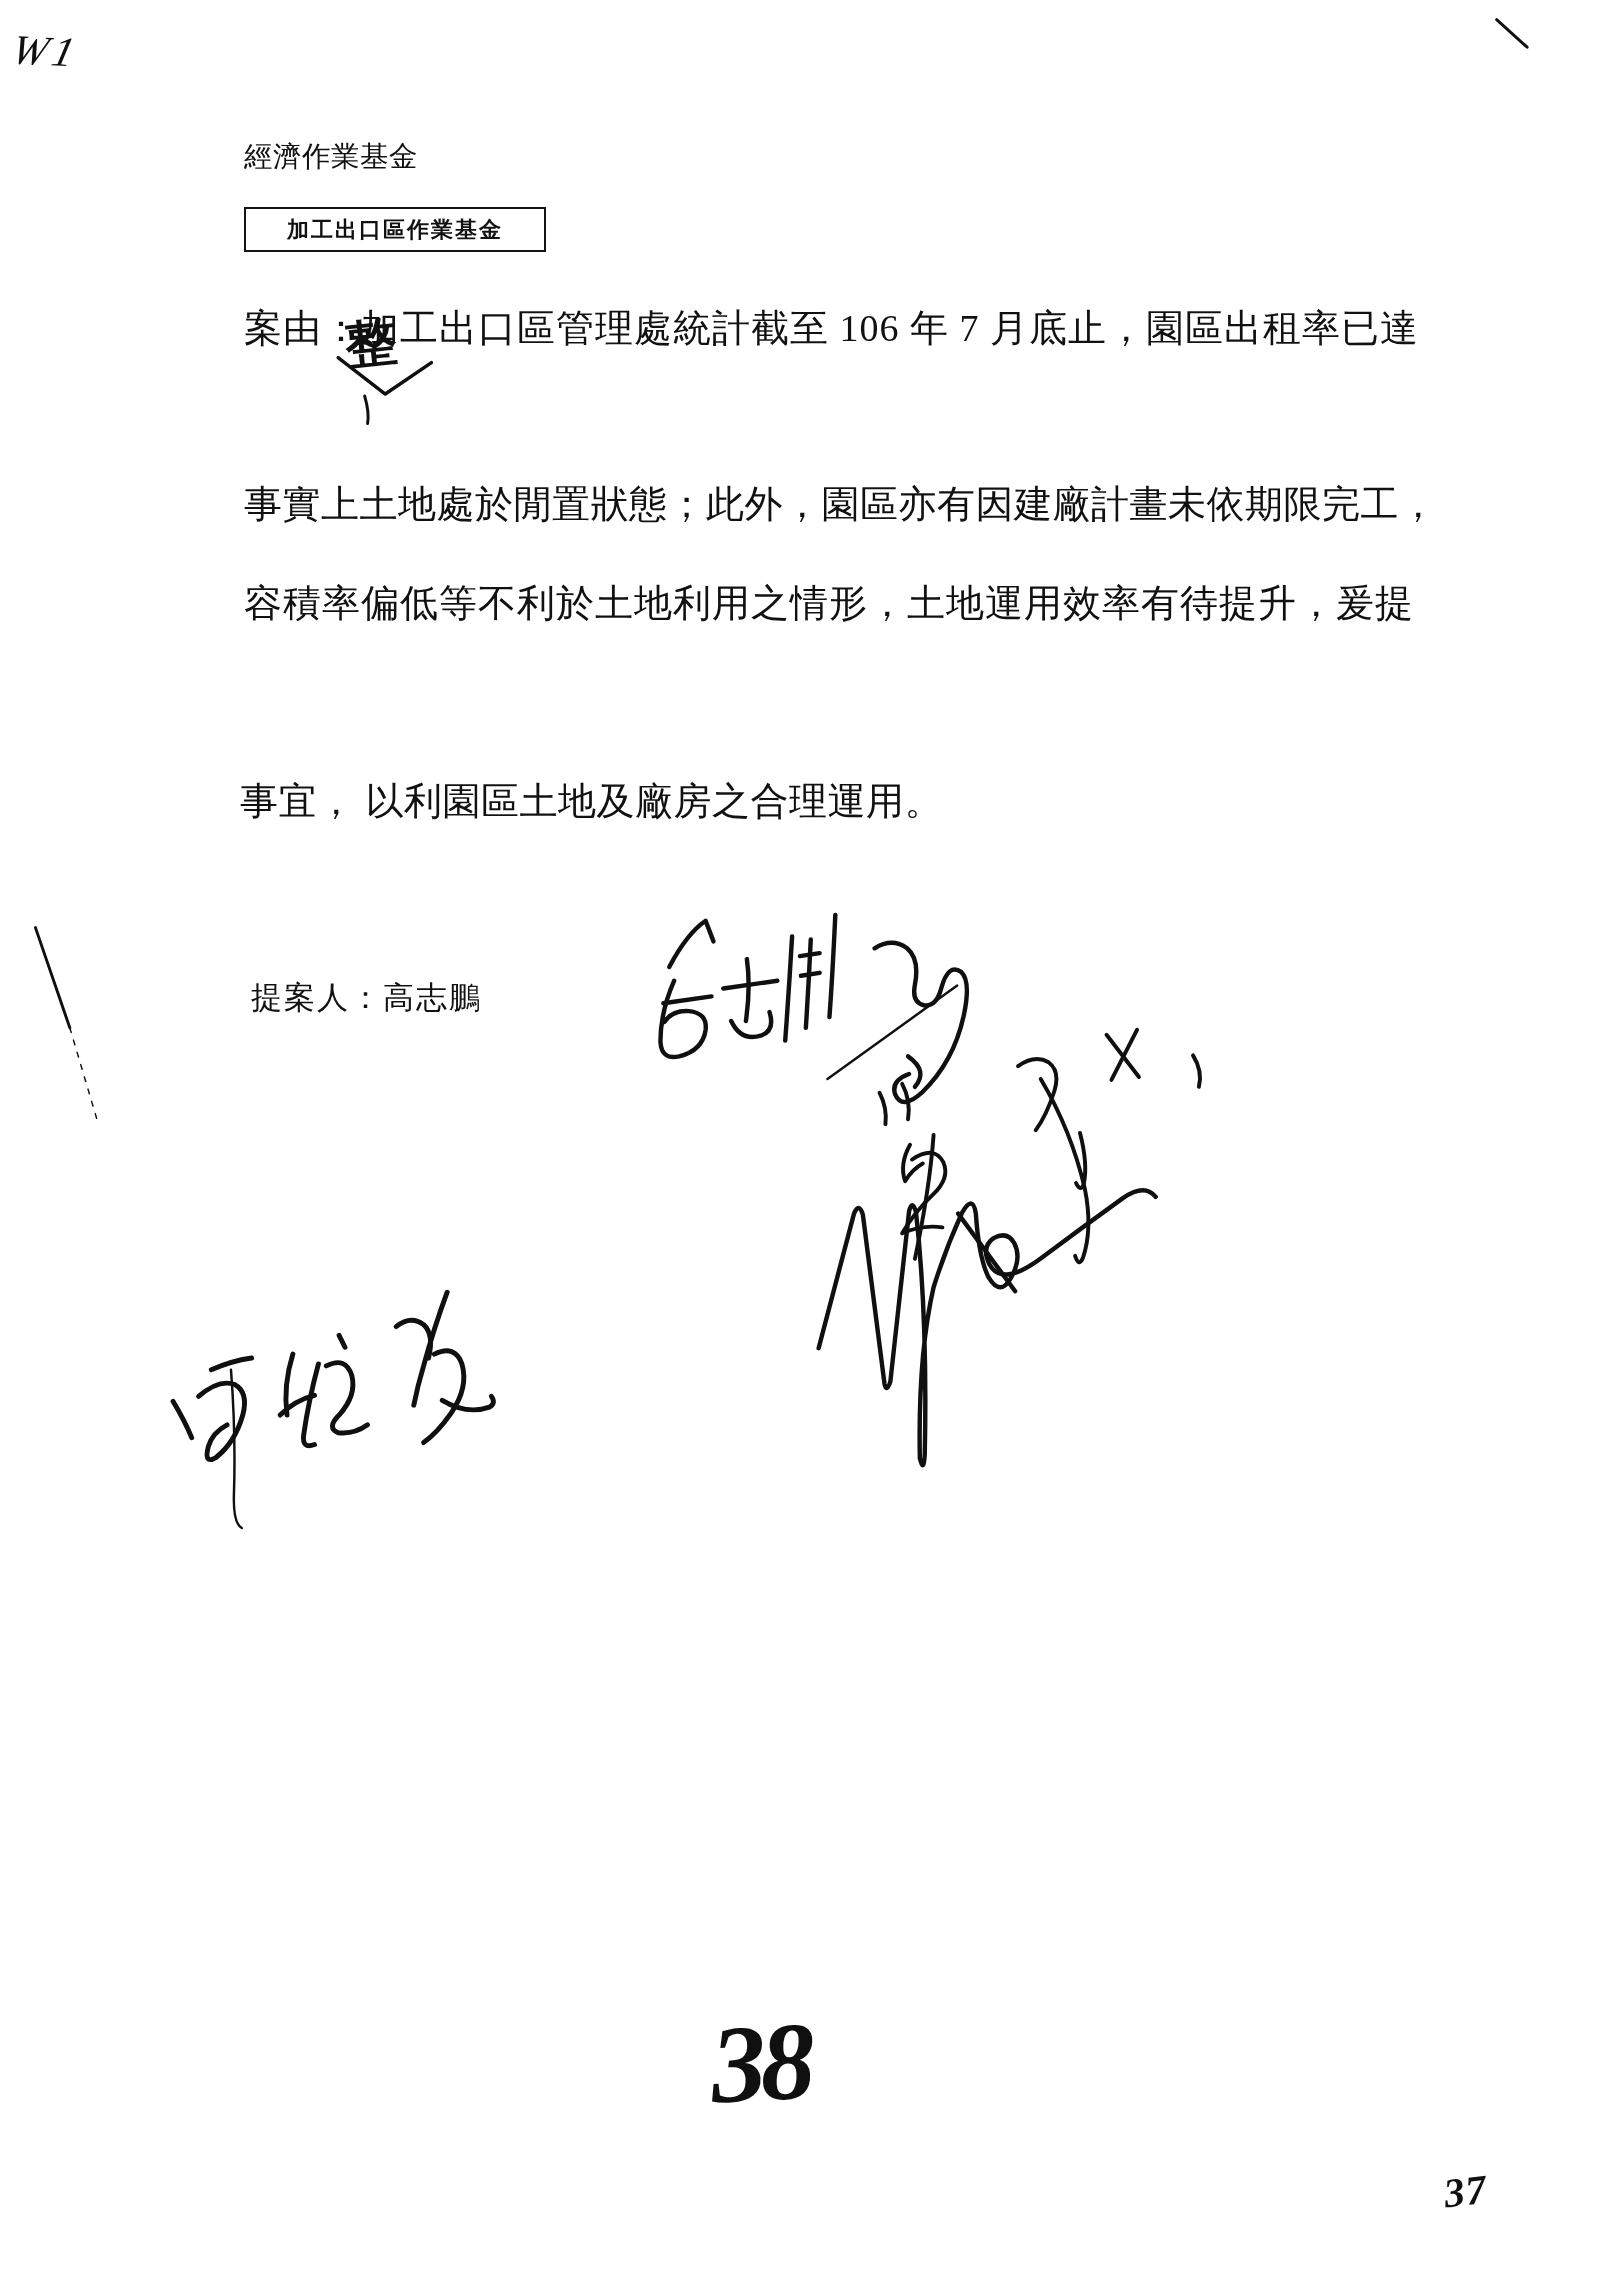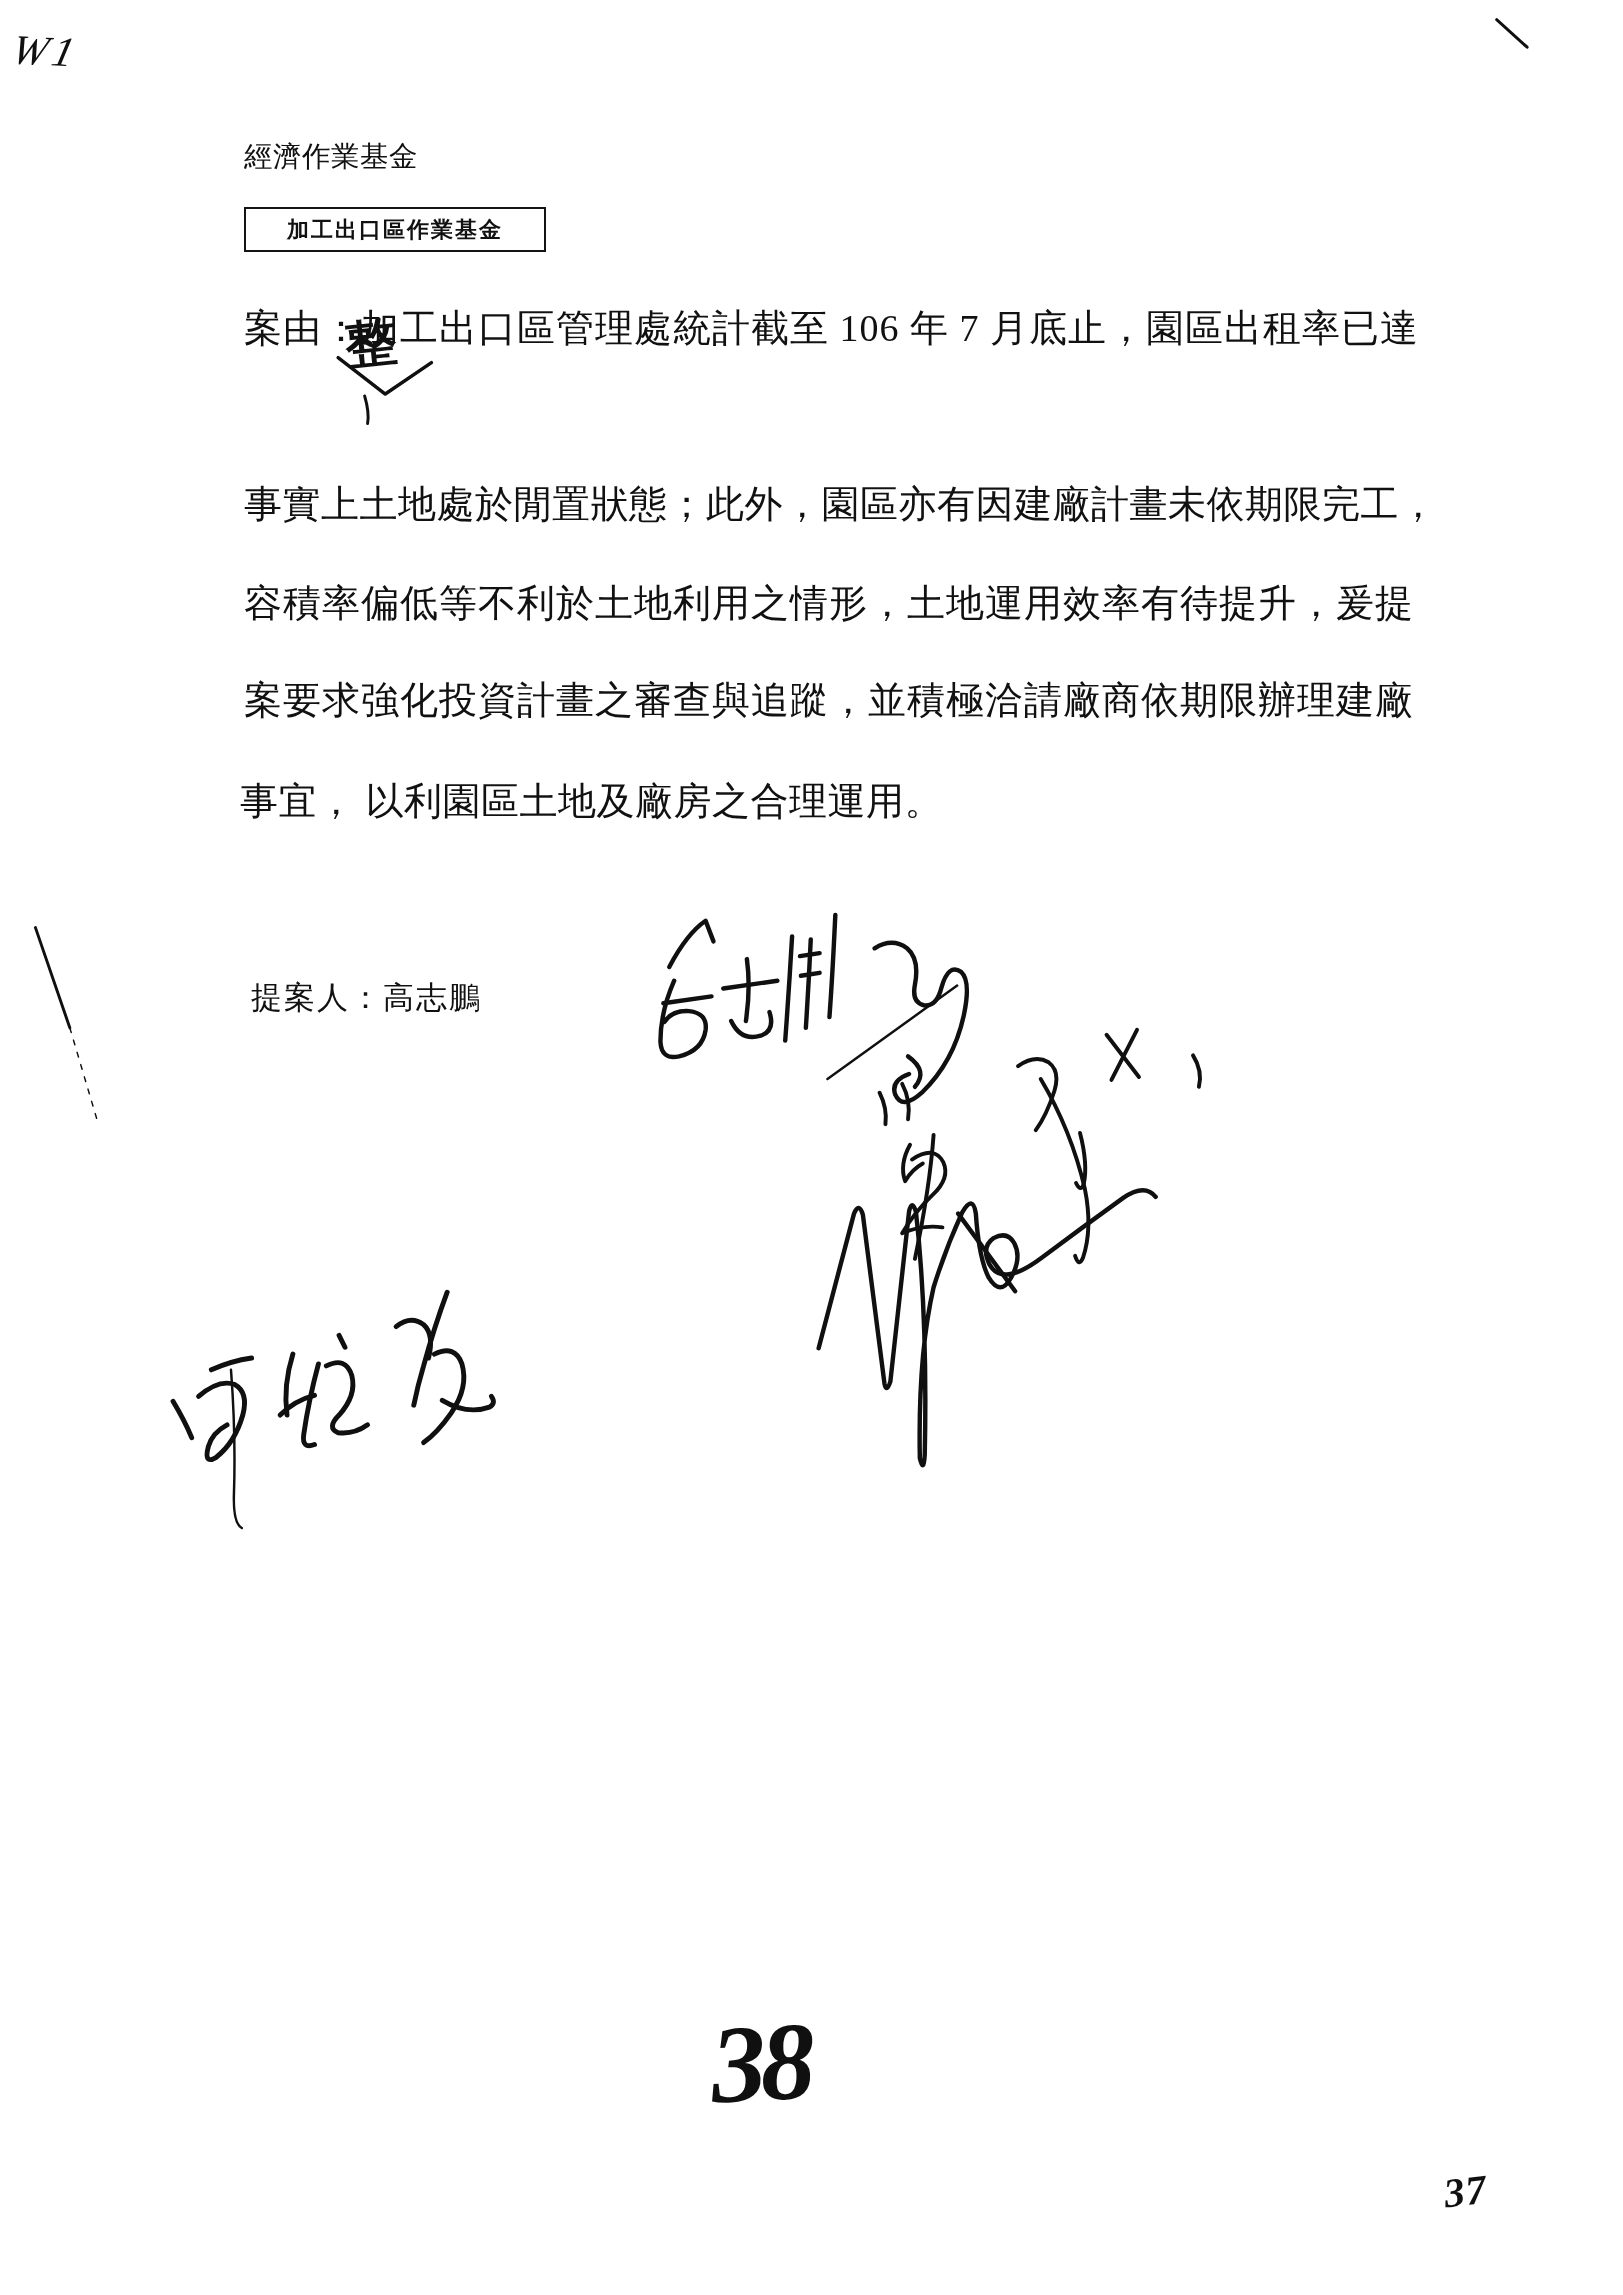--- a/index.html
+++ b/index.html
@@ -46,21 +46,20 @@
 
   <div class="abs dept">經濟作業基金</div>
 
   <div class="abs titlebox">
     <span>加工出口區作業基金</span>
   </div>
 
   <div class="abs bodyline l1">案由：加工出口區管理處統計截至 106 年 7 月底止，園區出租率已達</div>
   <div class="abs bodyline l3">事實上土地處於閒置狀態；此外，園區亦有因建廠計畫未依期限完工，</div>
   <div class="abs bodyline l4">容積率偏低等不利於土地利用之情形，土地運用效率有待提升，爰提</div>
-  <div class="abs bodyline l5">案要求強化投資計畫之審查與追蹤，並積極洽請廠商依期限辦理建廠</div>
   <div class="abs bodyline l6">事宜， 以利園區土地及廠房之合理運用。</div>
 
   <div class="abs hw insertchar">整</div>
 
   <div class="abs proposer">提案人：高志鵬</div>
 
   <div class="abs hw pg38">38</div>
   <div class="abs hw pg37">37</div>
 
   <svg class="inkline" viewBox="0 0 3303 4671">

